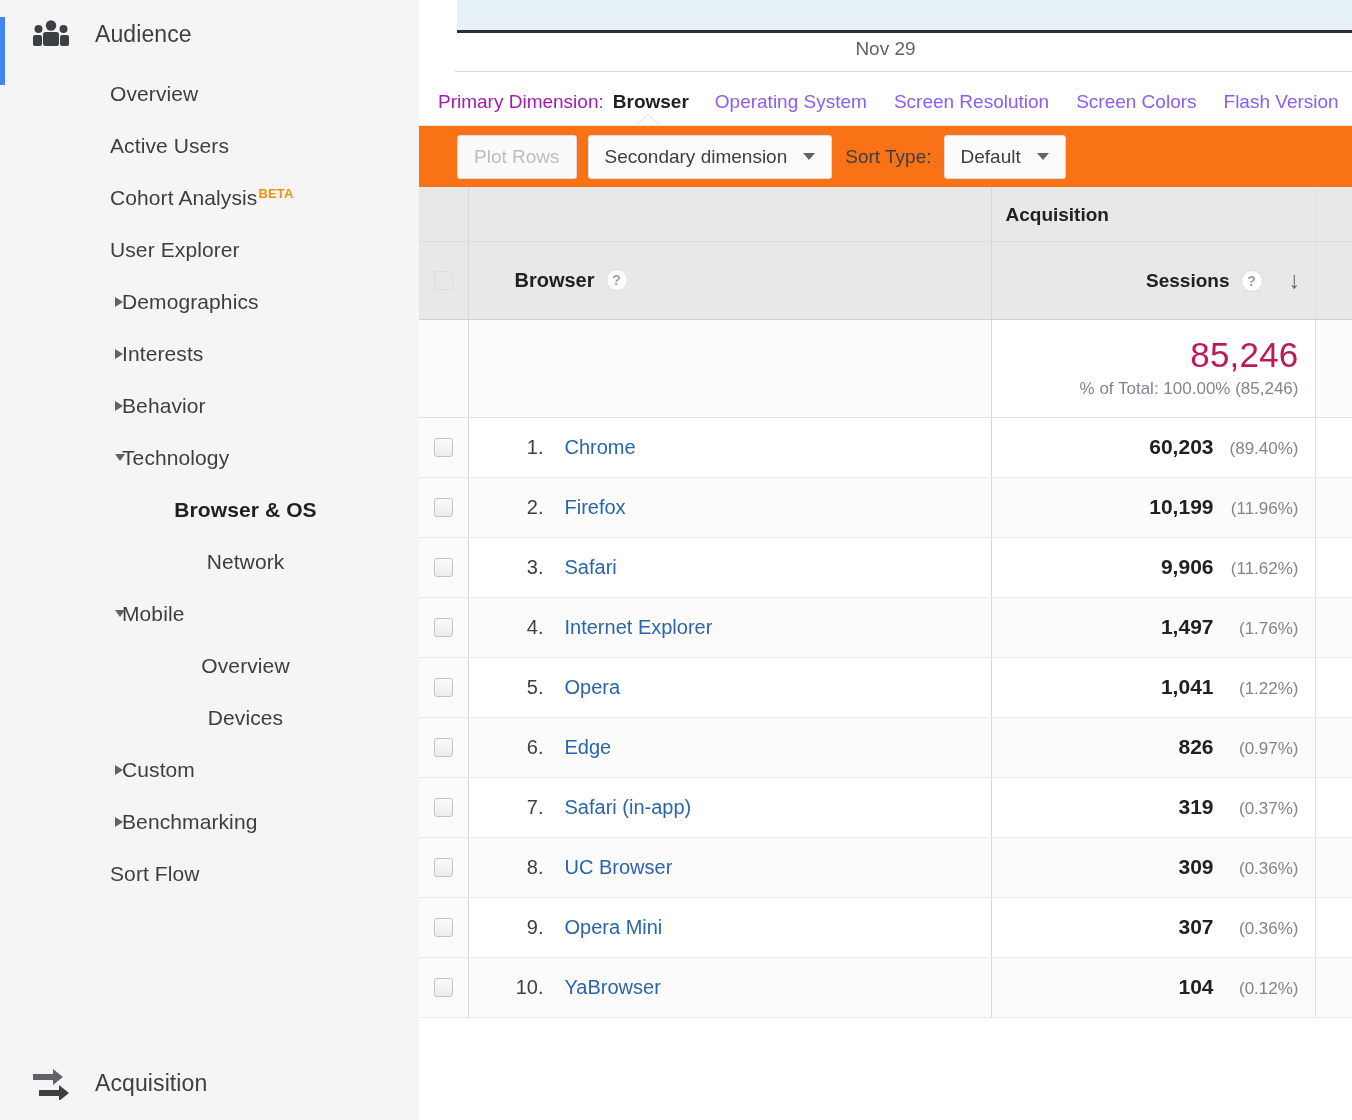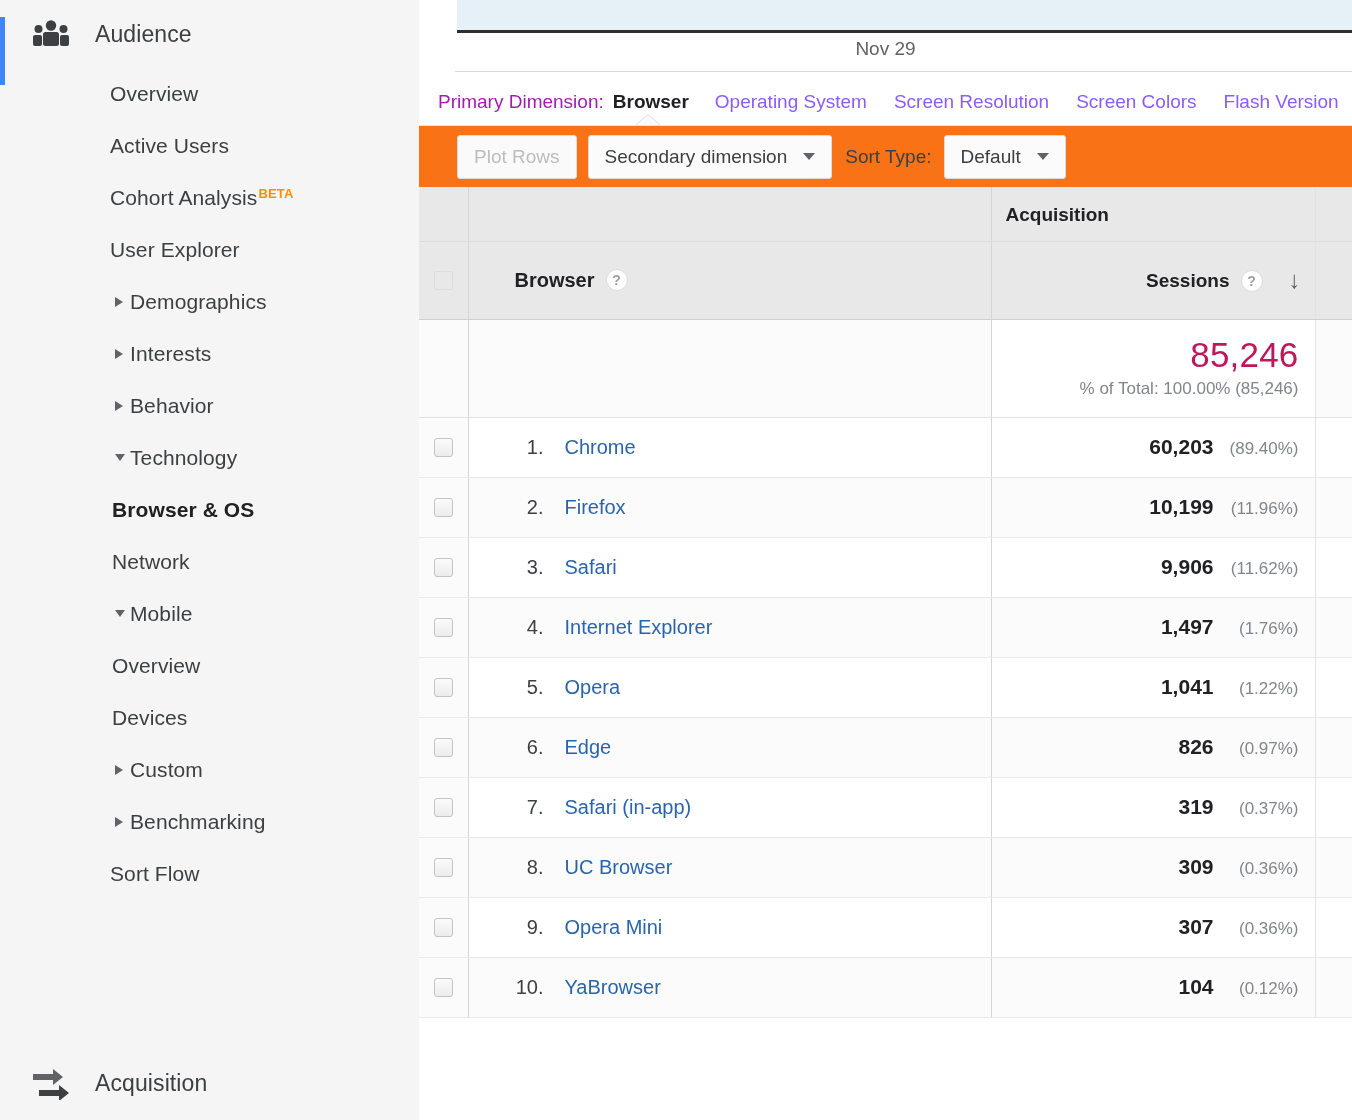--- a/index.html
+++ b/index.html
@@ -69,32 +69,32 @@
     align-items: center;
     font-size: 21px;
     color: #3c4043;
     letter-spacing: .1px;
     white-space: nowrap;
   }
   .nav-item .lbl { display: inline-block; }
 
   
   .lvl-1 { padding-left: 110px; }   
-  .lvl-2 { padding-left: 112px; }
+  .lvl-2 { padding-left: 72px; justify-content: center; }
 
   .caret {
     position: absolute;
     left: 113px;
     width: 14px;
     height: 14px;
     display: inline-block;
   }
   .caret svg { display: block; }
 
-  .nav-item.has-caret .lbl { margin-left: 20px; }
+  .nav-item.has-caret .lbl { margin-left: 12px; }
 
   .nav-item.selected .lbl { font-weight: bold; color: #202124; }
 
   .beta-badge {
     color: #f4900c;
     font-size: 13px;
     font-weight: bold;
     vertical-align: super;
     letter-spacing: .2px;
     margin-left: 1px;

